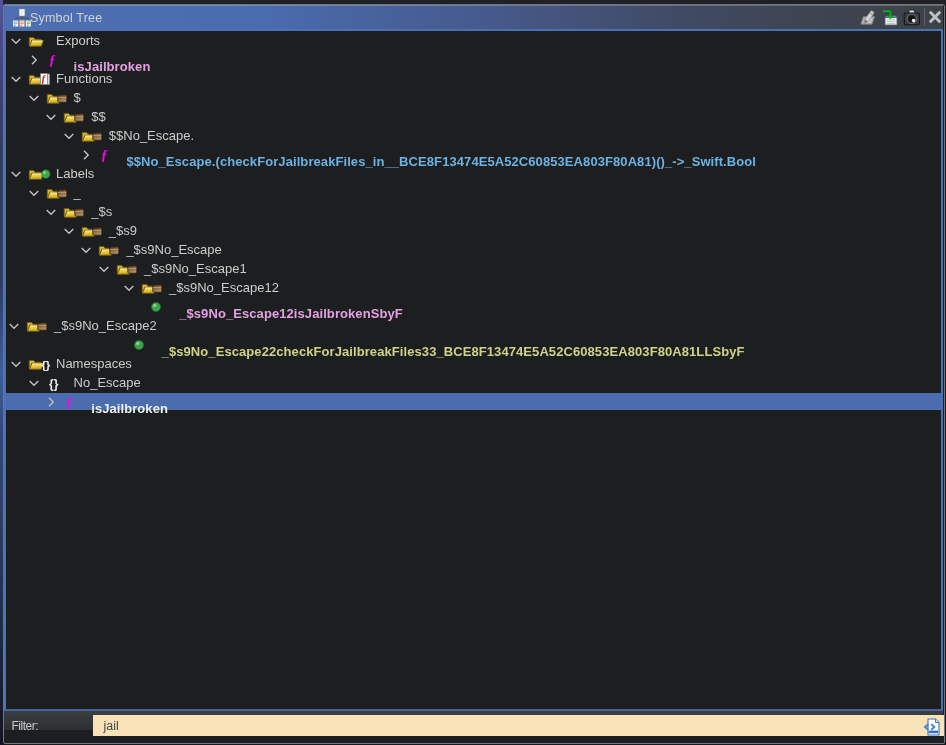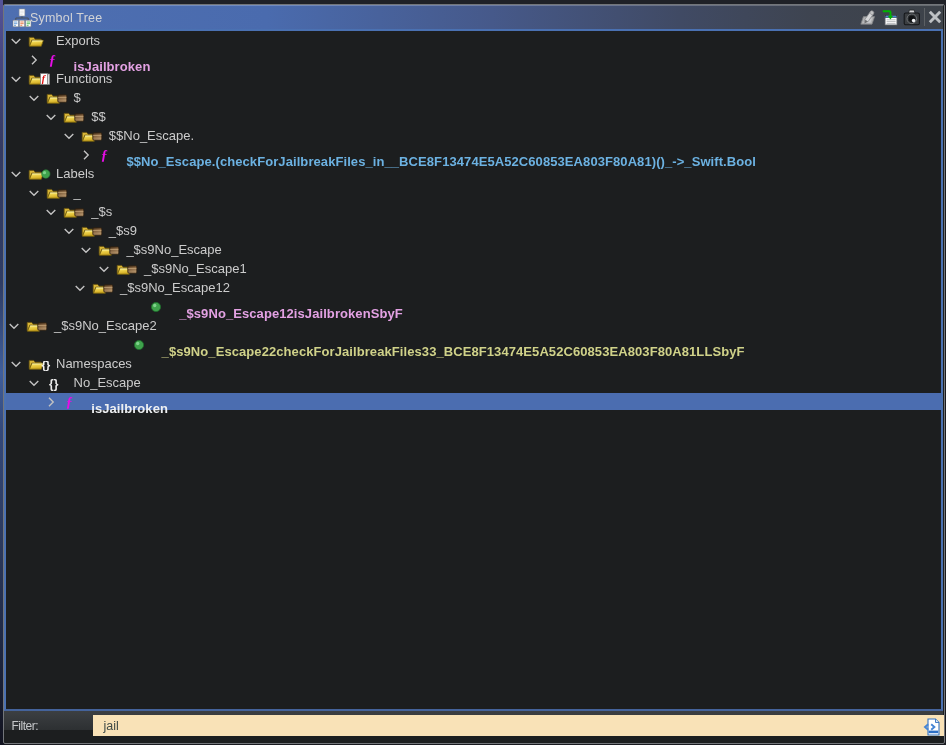--- a/index.html
+++ b/index.html
@@ -362,21 +362,21 @@
               </linearGradient>
             </defs>
             <path d="M1.2,12.8 L1.2,4.4 L5.6,4.4 L7.2,6.2 L13.2,6.2 L13.2,7.2 L3.8,7.2 L1.8,12.8 Z" fill="#d9b637" stroke="#6b5510" stroke-width="0.8"></path>
             <path d="M3.9,7.4 L15.3,7.4 L13.3,13.2 L1.5,13.2 Z" fill="url(#fgrad)" stroke="#77620c" stroke-width="0.8"></path>
             <path d="M4.2,7.9 L14.6,7.9" stroke="#fdf6b0" stroke-width="0.9" fill="none"></path>
             <rect x="11.8" y="4.8" width="9" height="7.4" rx="1.2" fill="url(#dgrad)" stroke="#2a1c0c" stroke-width="0.8"></rect>
             <path d="M12.2,7.4 L20.4,7.4" stroke="#c8a87c" stroke-width="0.8"></path>
           </svg></span>
         <span class="lbl">_$s9No_Escape1</span>
       </div>
-<div class="row" style="padding-left:66px">
+<div class="row" style="padding-left:115px">
         <svg class="chev" viewBox="0 0 16 16">
           <polyline points="3.7,6 8,10.2 12.3,6" fill="none" stroke="#c2c2c2" stroke-width="1.4"></polyline>
         </svg>
         <span class="ic"><svg width="24" height="16" viewBox="0 0 24 16">
             <defs>
               <linearGradient id="fgrad" x1="0" y1="0" x2="0.25" y2="1">
                 <stop offset="0" stop-color="#f8e878"></stop>
                 <stop offset="0.45" stop-color="#eccf48"></stop>
                 <stop offset="1" stop-color="#cfa81f"></stop>
               </linearGradient>

